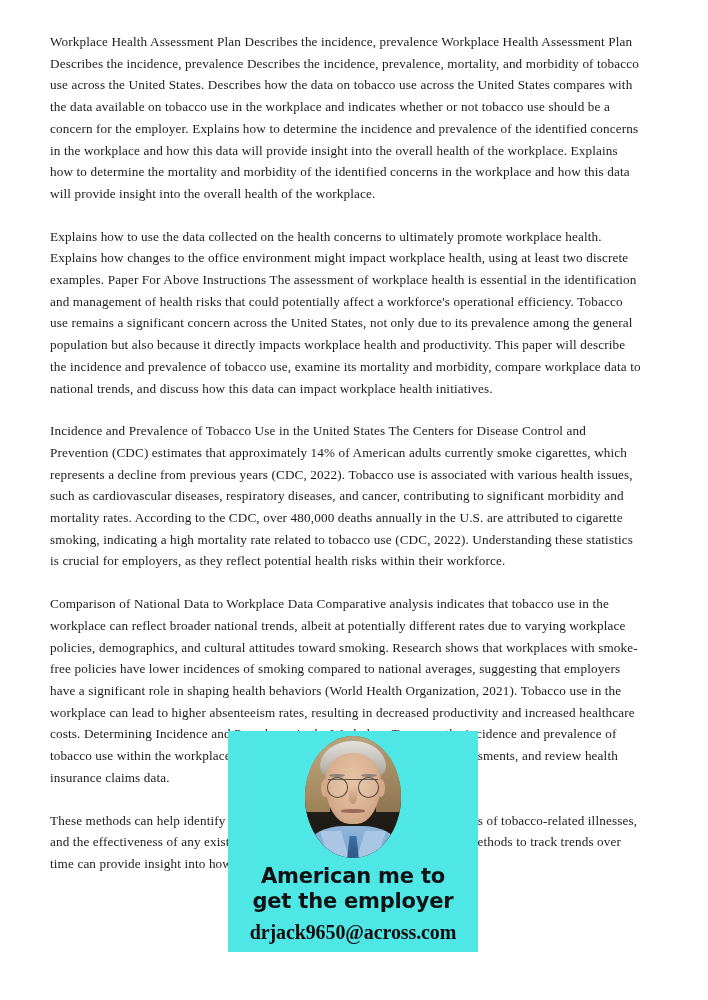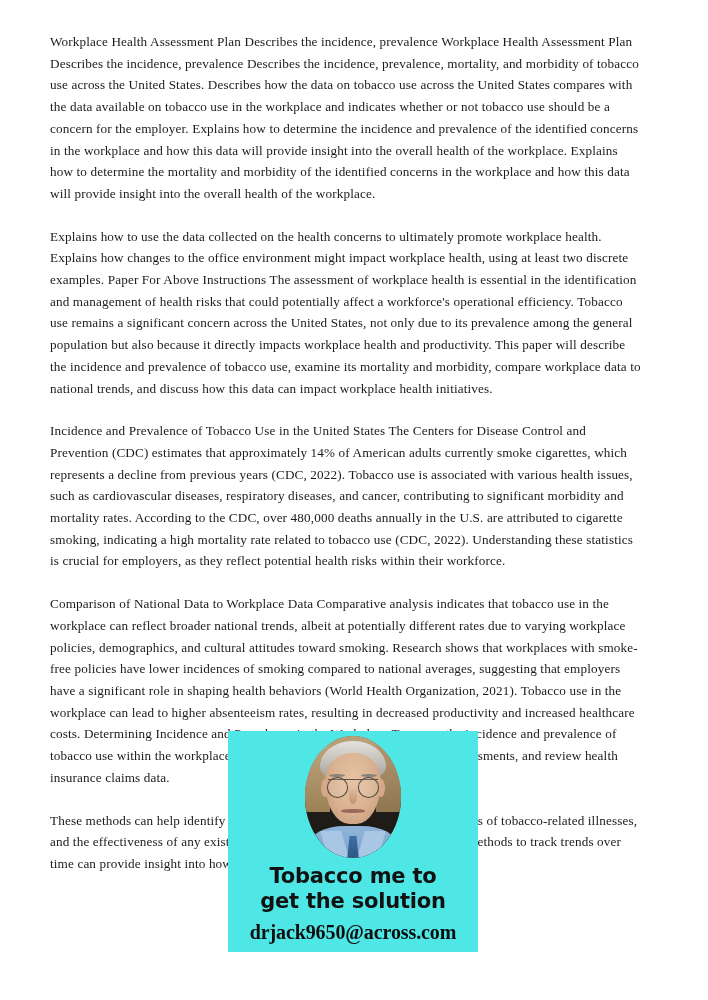--- a/index.html
+++ b/index.html
@@ -196,20 +196,20 @@
       <div class="ph-brow-l"></div>
       <div class="ph-brow-r"></div>
       <div class="ph-glass"></div>
       <div class="ph-lens-l"></div>
       <div class="ph-lens-r"></div>
       <div class="ph-nose"></div>
       <div class="ph-mouth"></div>
     </div>
 
     <div id="contact-lines">
-      <div class="contact-line">Tobacco me to</div>
-      <div class="contact-line">get the solution</div>
+      <div class="contact-line">American me to</div>
+      <div class="contact-line">get the employer</div>
     </div>
 
     <div id="contact-email">drjack9650@across.com</div>
   </div>
 
 </div>
 
 </body></html>

